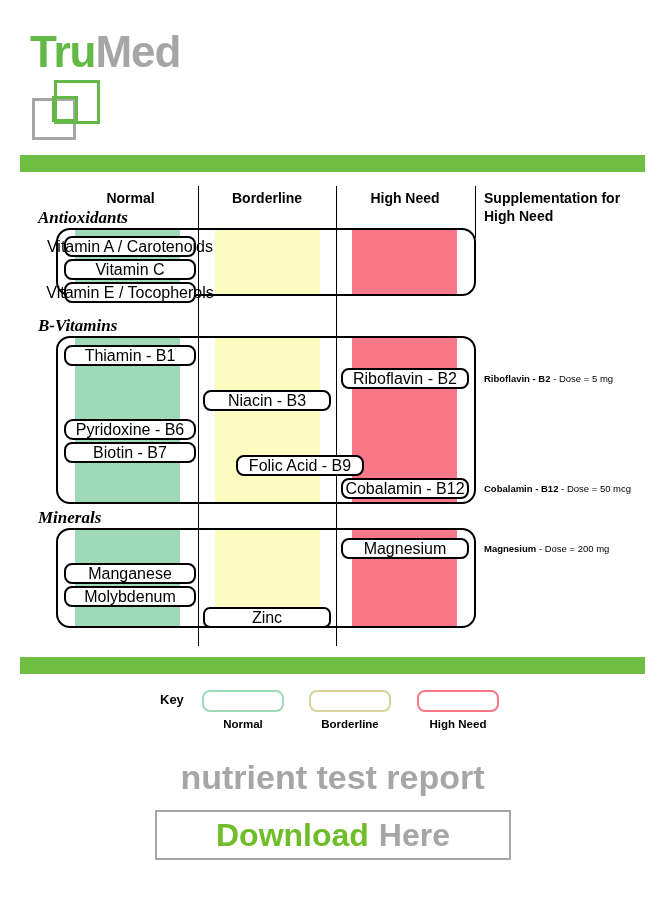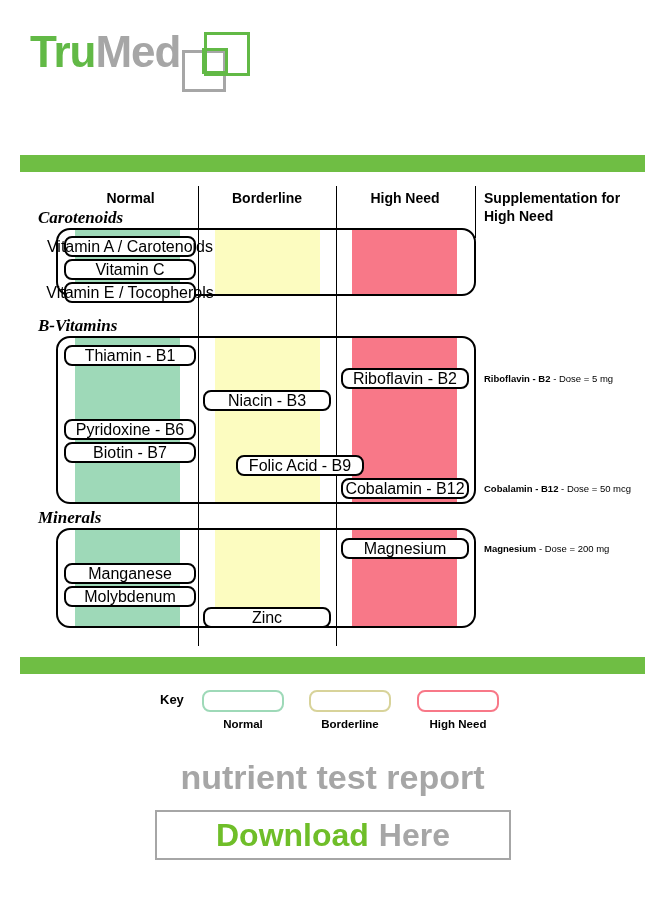--- a/index.html
+++ b/index.html
@@ -19,20 +19,21 @@
   #header {
     position: absolute;
     left: 0; top: 0;
     width: 665px; height: 150px;
   }
   #logo-block {
     position: absolute;
     left: 30px; top: 28px;
     display: flex;
     align-items: flex-start;
+    flex-direction: column;
   }
   #logo-wordmark {
     font-size: 44px;
     font-weight: bold;
     letter-spacing: -1px;
     line-height: 48px;
     white-space: nowrap;
   }
   .logo-tru { color: #62b946; }
   .logo-med { color: #a6a6a6; }
@@ -312,40 +313,40 @@
   <div class="band band-high" style="left:352px; top:158px; width:105px; height:168px;"></div>
 
   <div class="band band-normal" style="left:75px;  top:350px; width:105px; height:100px;"></div>
   <div class="band band-borderline" style="left:215px; top:350px; width:105px; height:100px;"></div>
   <div class="band band-high" style="left:352px; top:350px; width:105px; height:100px;"></div>
 
   <div class="section-box" id="box-antioxidants"></div>
   <div class="section-box" id="box-bvitamins"></div>
   <div class="section-box" id="box-minerals"></div>
 
-  <div class="section-label" id="label-antioxidants">Carotenoids</div>
+  <div class="section-label" id="label-antioxidants">Antioxidants</div>
   <div class="section-label" id="label-bvitamins">B-Vitamins</div>
   <div class="section-label" id="label-minerals">Minerals</div>
 
   <div class="pill pill-col-normal" style="top:58px;">Vitamin A / Carotenoids</div>
   <div class="pill pill-col-normal" style="top:81px;">Vitamin C</div>
   <div class="pill pill-col-normal" style="top:104px;">Vitamin E / Tocopherols</div>
 
   <div class="pill pill-col-normal" style="top:167px;">Thiamin - B1</div>
   <div class="pill pill-col-high" style="top:190px;">Riboflavin - B2</div>
   <div class="pill pill-col-borderline" style="top:212px;">Niacin - B3</div>
-  <div class="pill pill-col-normal" style="top:241px;">Pyridoxine - B6</div>
+  <div class="pill pill-col-normal" style="top:241px;border-radius:9px;">Pyridoxine - B6</div>
   <div class="pill pill-col-normal" style="top:264px;">Biotin - B7</div>
   <div class="pill pill-col-borderline" style="top:277px;margin-left:33px;">Folic Acid - B9</div>
   <div class="pill pill-col-high" style="top:300px;">Cobalamin - B12</div>
 
   <div class="pill pill-col-high" style="top:360px;">Magnesium</div>
   <div class="pill pill-col-normal" style="top:408px;">Molybdenum</div>
   <div class="pill pill-col-normal" style="top:385px;">Manganese</div>
-  <div class="pill pill-col-borderline" style="top:429px;">Zinc</div>
+  <div class="pill pill-col-borderline" style="top:429px;border-radius:7px;">Zinc</div>
 
   <div class="supp-note" style="top:195px;">
     <b>Riboflavin - B2</b><span> - Dose = 5 mg</span>
   </div>
   <div class="supp-note" style="top:305px;">
     <b>Cobalamin - B12</b><span> - Dose = 50 mcg</span>
   </div>
   <div class="supp-note" style="top:365px;">
     <b>Magnesium</b><span> - Dose = 200 mg</span>
   </div>

